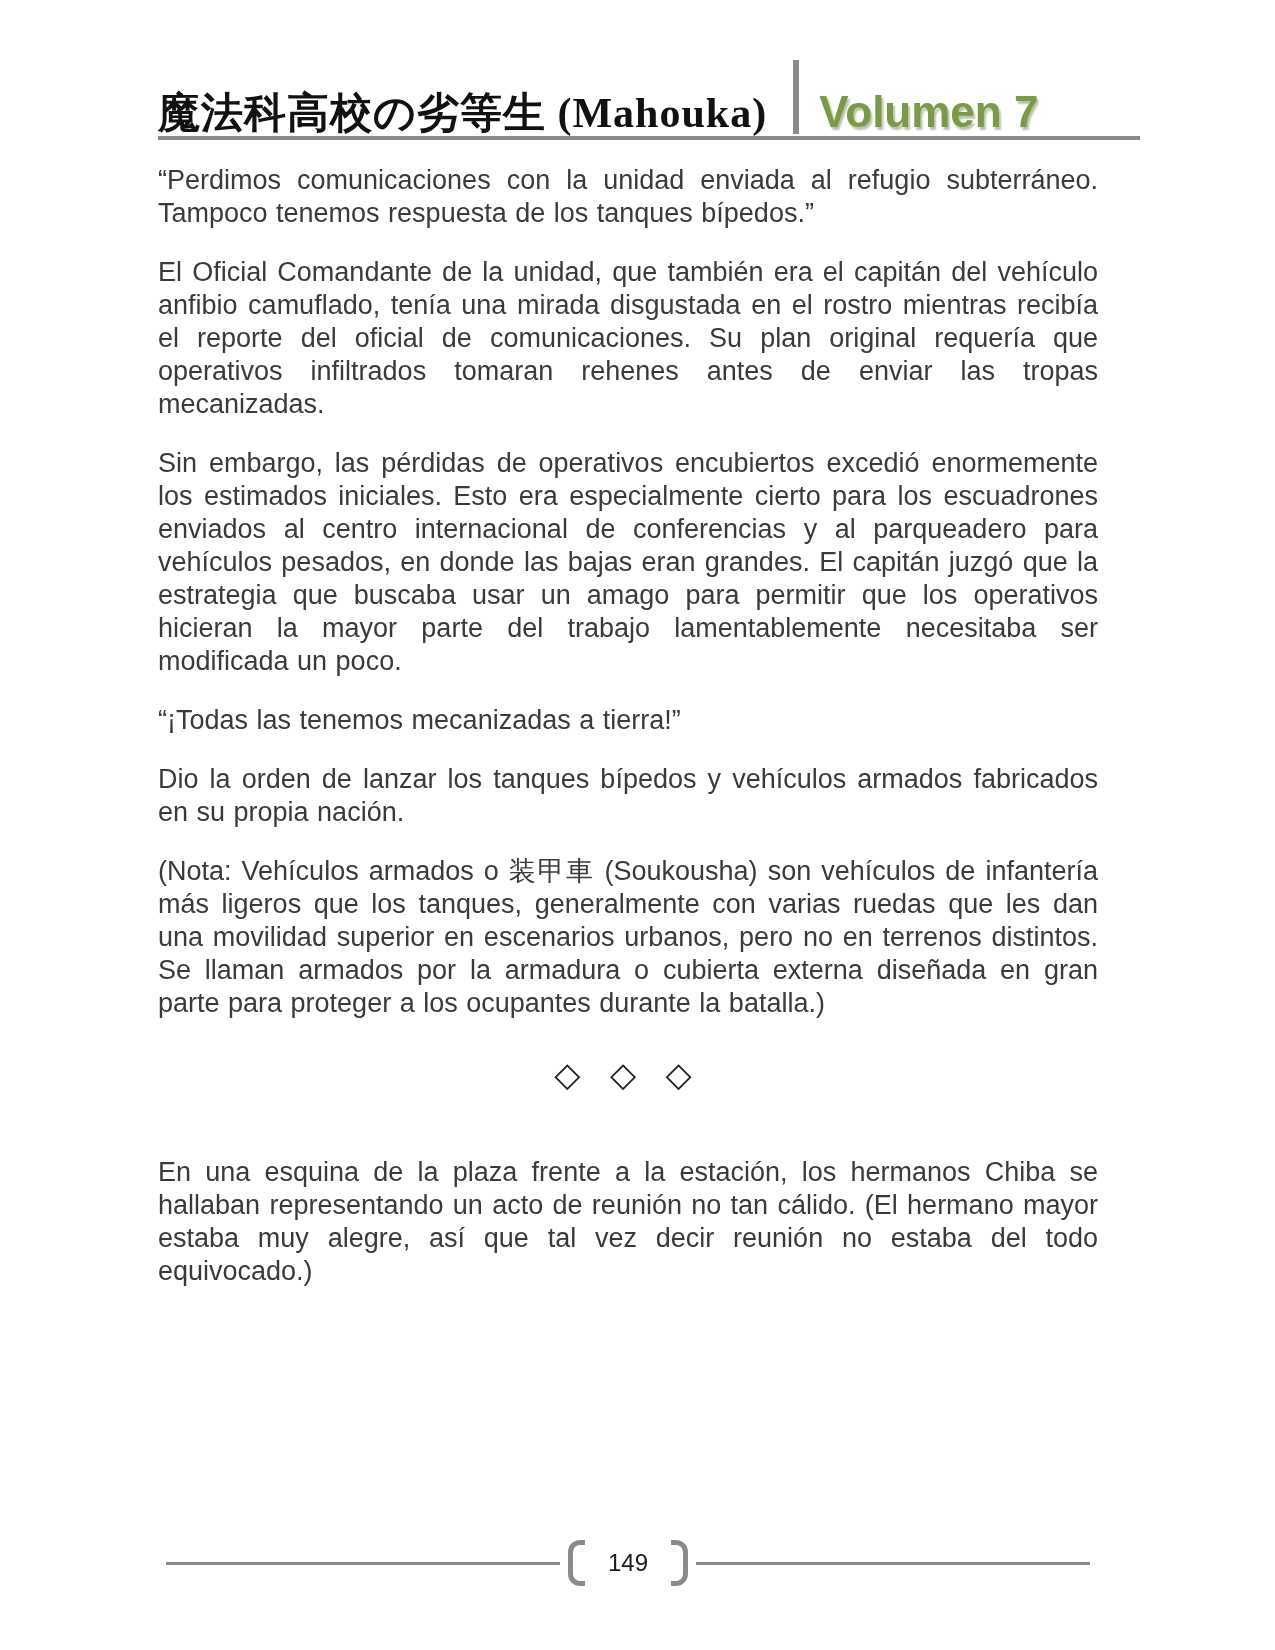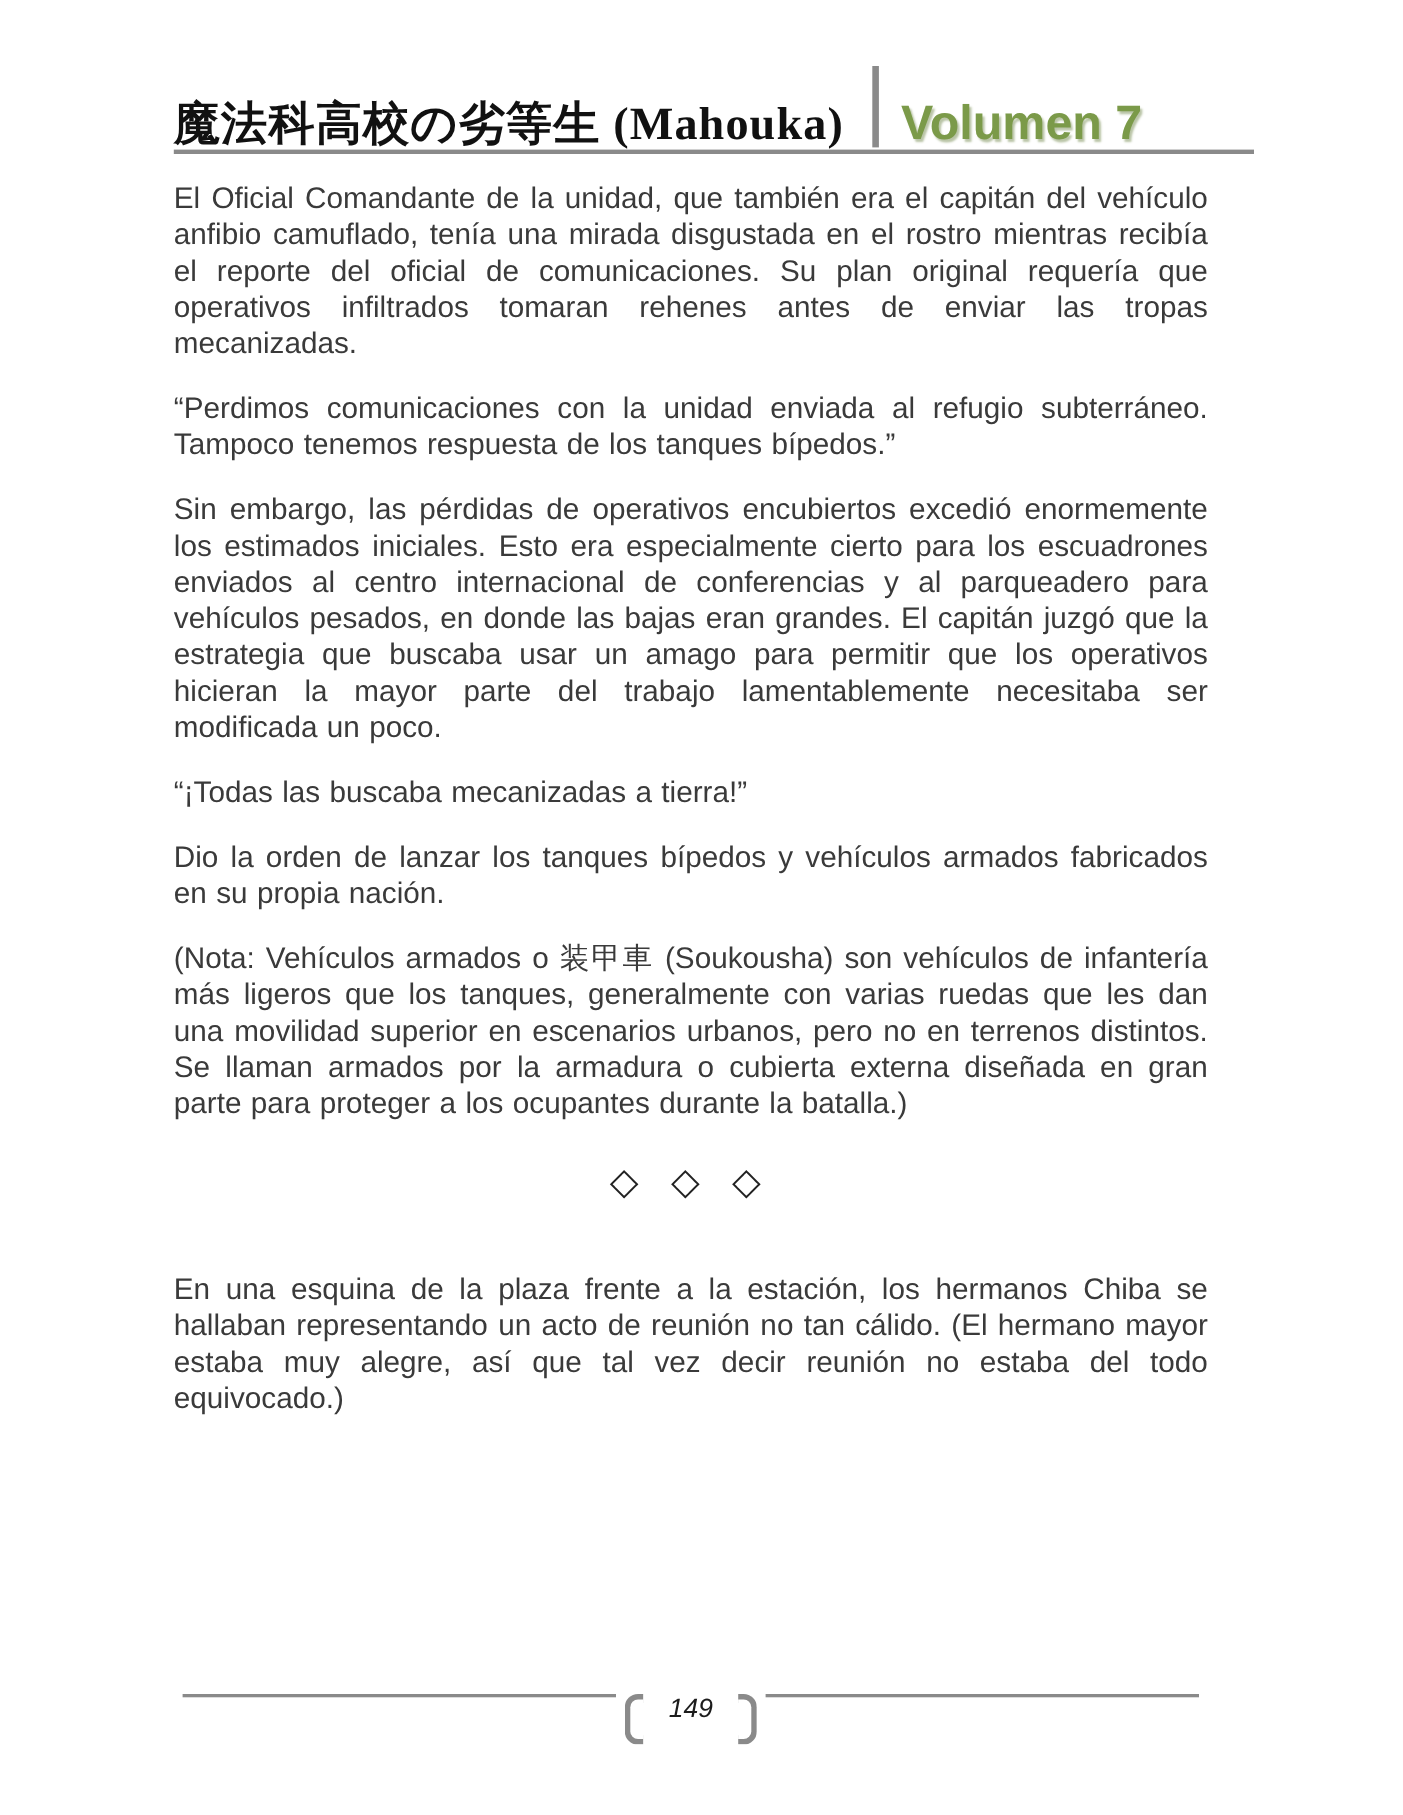--- a/index.html
+++ b/index.html
@@ -77,22 +77,21 @@
     letter-spacing:10px;
   }
 
   
   .footer {
     position:absolute;
     left:166px;
     top:1540px;
     width:924px;
     display:flex;
-    align-items:flex-start;
-    font-style:italic;
+    align-items:center;
   }
   .footer-line {
     flex:1 1 auto;
     height:3px;
     background:#8a8a8a;
   }
   .bracket {
     flex:0 0 auto;
     width:17px;
     height:46px;
@@ -128,24 +127,24 @@
   <div class="header">
     <div class="title">
       <span>魔法科高校の劣等生</span>
       <span>(Mahouka)</span>
     </div>
     <div class="header-divider"></div>
     <div class="volume">Volumen 7</div>
   </div>
 
   <div class="main">
+    <p>“Perdimos comunicaciones con la unidad enviada al refugio subterráneo. Tampoco tenemos respuesta de los tanques bípedos.”</p>
     <p>El Oficial Comandante de la unidad, que también era el capitán del vehículo anfibio camuflado, tenía una mirada disgustada en el rostro mientras recibía el reporte del oficial de comunicaciones. Su plan original requería que operativos infiltrados tomaran rehenes antes de enviar las tropas mecanizadas.</p>
-    <p>“Perdimos comunicaciones con la unidad enviada al refugio subterráneo. Tampoco tenemos respuesta de los tanques bípedos.”</p>
     <p>Sin embargo, las pérdidas de operativos encubiertos excedió enormemente los estimados iniciales. Esto era especialmente cierto para los escuadrones enviados al centro internacional de conferencias y al parqueadero para vehículos pesados, en donde las bajas eran grandes. El capitán juzgó que la estrategia que buscaba usar un amago para permitir que los operativos hicieran la mayor parte del trabajo lamentablemente necesitaba ser modificada un poco.</p>
-    <p>“¡Todas las buscaba mecanizadas a tierra!”</p>
+    <p>“¡Todas las tenemos mecanizadas a tierra!”</p>
     <p>Dio la orden de lanzar los tanques bípedos y vehículos armados fabricados en su propia nación.</p>
     <p class="gap-lg">(Nota: Vehículos armados o 装甲車 (Soukousha) son vehículos de infantería más ligeros que los tanques, generalmente con varias ruedas que les dan una movilidad superior en escenarios urbanos, pero no en terrenos distintos. Se llaman armados por la armadura o cubierta externa diseñada en gran parte para proteger a los ocupantes durante la batalla.)</p>
     <div class="separator">◇ ◇ ◇</div>
     <p>En una esquina de la plaza frente a la estación, los hermanos Chiba se hallaban representando un acto de reunión no tan cálido. (El hermano mayor estaba muy alegre, así que tal vez decir reunión no estaba del todo equivocado.)</p>
   </div>
 
   <div class="footer">
     <div class="footer-line"></div>
     <div class="bracket bracket-left"></div>
     <div class="page-number">149</div>

